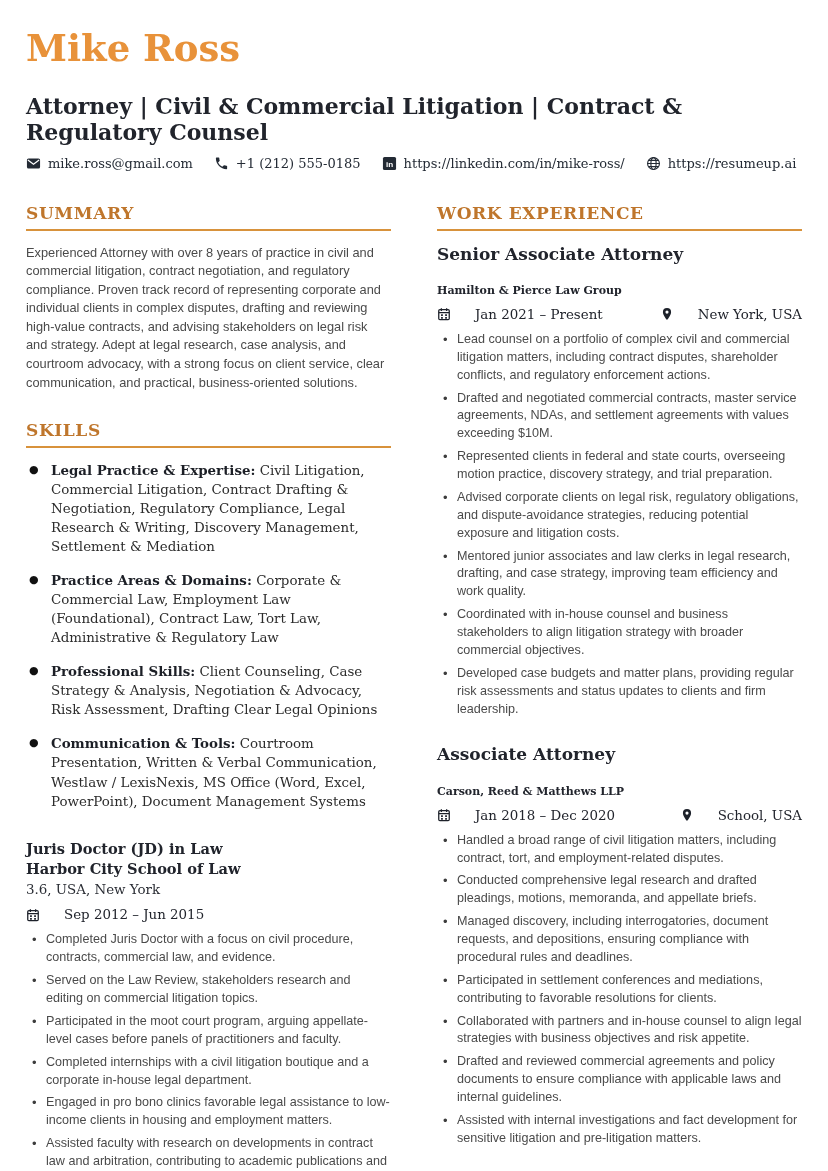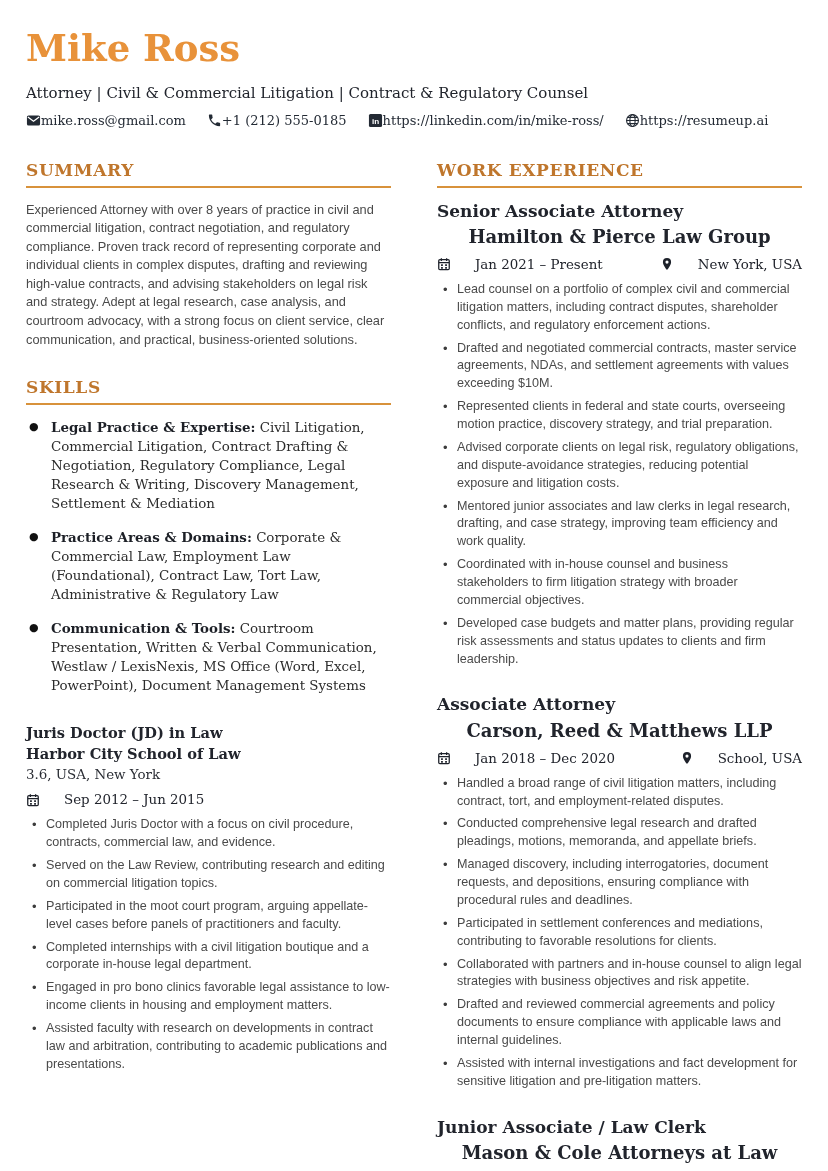--- a/index.html
+++ b/index.html
@@ -16,35 +16,35 @@
 
   
   .name {
     font-family: "DejaVu Serif", serif;
     font-size: 37px;
     font-weight: 700;
     color: #e8923a;
     line-height: 1.1;
   }
   .headline {
-    margin-top: 15px;
-    font-size: 15px;
-    font-weight: 400;
+    margin-top: 24px;
+    font-size: 22px;
+    font-weight: 700;
     color: #21242c;
   }
   .contact-row {
     margin-top: 11px;
     display: flex;
     align-items: center;
     gap: 21px;
     font-size: 13px;
     color: #232a34;
     white-space: nowrap;
   }
-  .contact-item { display: inline-flex; }
+  .contact-item { display: inline-flex; gap: 7px; }
   .cicon { width: 15px; height: 15px; flex: 0 0 auto; color: #232a34; }
 
   
   .columns { display: flex; gap: 46px; margin-top: 32px; }
   .col { flex: 1 1 0; min-width: 0; }
 
   
   .section { margin-bottom: 28px; }
   .section-heading {
     font-size: 17px;
@@ -82,21 +82,21 @@
     font-size: 11px;
     color: #111;
   }
   .skill-label { font-weight: 700; color: #1c1f26; }
 
   
   .degree, .school, .job-title, .company { font-weight: 700; color: #21242c; }
   .degree, .school { font-size: 14.6px; line-height: 1.4; }
   .edu-meta { font-size: 13.4px; margin-top: 3px; color: #2a2d34; }
   .job-title { font-size: 17px; line-height: 1.25; }
-  .company { font-size: 18px; margin-top: 4px; text-align: center; }
+  .company { font-size: 11px; margin-top: 19px; }
   .meta-row {
     display: flex;
     justify-content: space-between;
     align-items: center;
     margin: 10px 0 9px 0;
     font-size: 13.4px;
     color: #21242c;
   }
   .meta-left, .meta-right { display: inline-flex; align-items: center; gap: 24px; }
   .micon { width: 14px; height: 14px; color: #1d212a; flex: 0 0 auto; }
@@ -194,39 +194,40 @@
       <section class="section">
         <h2 class="section-heading">SUMMARY</h2>
         <p class="summary-text">Experienced Attorney with over 8 years of practice in civil and commercial litigation, contract negotiation, and regulatory compliance. Proven track record of representing corporate and individual clients in complex disputes, drafting and reviewing high-value contracts, and advising stakeholders on legal risk and strategy. Adept at legal research, case analysis, and courtroom advocacy, with a strong focus on client service, clear communication, and practical, business-oriented solutions.</p>
       </section>
 
       <section class="section">
         <h2 class="section-heading">SKILLS</h2>
         <ul class="skills-list">
           <li><span class="skill-label">Legal Practice &amp; Expertise:</span> <span>Civil Litigation, Commercial Litigation, Contract Drafting &amp; Negotiation, Regulatory Compliance, Legal Research &amp; Writing, Discovery Management, Settlement &amp; Mediation</span></li>
           <li><span class="skill-label">Practice Areas &amp; Domains:</span> <span>Corporate &amp; Commercial Law, Employment Law (Foundational), Contract Law, Tort Law, Administrative &amp; Regulatory Law</span></li>
+          <li><span class="skill-label">Professional Skills:</span> <span>Client Counseling, Case Strategy &amp; Analysis, Negotiation &amp; Advocacy, Risk Assessment, Drafting Clear Legal Opinions</span></li>
           <li><span class="skill-label">Communication &amp; Tools:</span> <span>Courtroom Presentation, Written &amp; Verbal Communication, Westlaw / LexisNexis, MS Office (Word, Excel, PowerPoint), Document Management Systems</span></li>
         </ul>
       </section>
 
       <section class="section">
         <div class="degree">Juris Doctor (JD) in Law</div>
         <div class="school">Harbor City School of Law</div>
         <div class="edu-meta">3.6, USA, New York</div>
         <div class="meta-row">
           <span class="meta-left">
             <svg class="micon">
                 <use href="#i-calendar"></use>
               </svg>
             <span>Sep 2012 – Jun 2015</span>
           </span>
         </div>
         <ul class="bullets">
           <li>Completed Juris Doctor with a focus on civil procedure, contracts, commercial law, and evidence.</li>
-          <li>Served on the Law Review, contributing research and editing on commercial litigation topics.</li>
+          <li>Served on the Law Review, stakeholders research and editing on commercial litigation topics.</li>
           <li>Participated in the moot court program, arguing appellate-level cases before panels of practitioners and faculty.</li>
           <li>Completed internships with a civil litigation boutique and a corporate in-house legal department.</li>
           <li>Engaged in pro bono clinics favorable legal assistance to low-income clients in housing and employment matters.</li>
           <li>Assisted faculty with research on developments in contract law and arbitration, contributing to academic publications and presentations.</li>
 
         </ul>
       </section>
     </div>
 
     <div class="col">
@@ -249,21 +250,21 @@
                 </svg>
               <span>New York, USA</span>
             </span>
           </div>
           <ul class="bullets">
             <li>Lead counsel on a portfolio of complex civil and commercial litigation matters, including contract disputes, shareholder conflicts, and regulatory enforcement actions.</li>
             <li>Drafted and negotiated commercial contracts, master service agreements, NDAs, and settlement agreements with values exceeding $10M.</li>
             <li>Represented clients in federal and state courts, overseeing motion practice, discovery strategy, and trial preparation.</li>
             <li>Advised corporate clients on legal risk, regulatory obligations, and dispute-avoidance strategies, reducing potential exposure and litigation costs.</li>
             <li>Mentored junior associates and law clerks in legal research, drafting, and case strategy, improving team efficiency and work quality.</li>
-            <li>Coordinated with in-house counsel and business stakeholders to firm litigation strategy with broader commercial objectives.</li>
+            <li>Coordinated with in-house counsel and business stakeholders to align litigation strategy with broader commercial objectives.</li>
             <li>Developed case budgets and matter plans, providing regular risk assessments and status updates to clients and firm leadership.</li>
           </ul>
         </div>
 
         <div class="job">
           <div class="job-title">Associate Attorney</div>
           <div class="company">Carson, Reed &amp; Matthews LLP</div>
           <div class="meta-row">
             <span class="meta-left">
               <svg class="micon">

